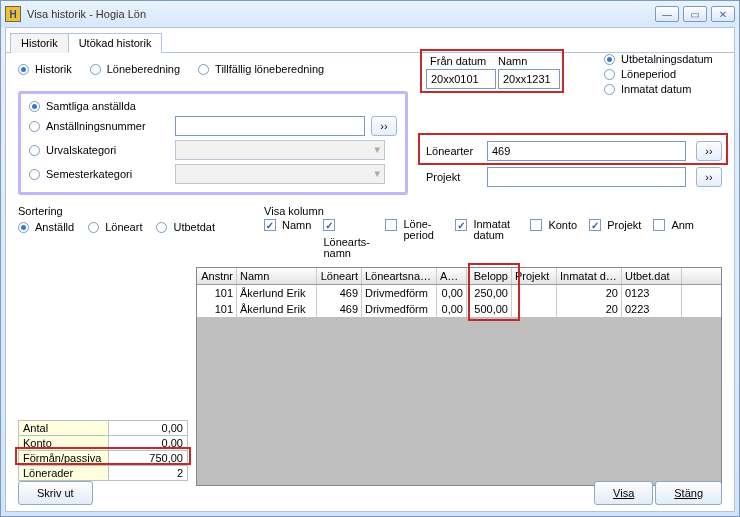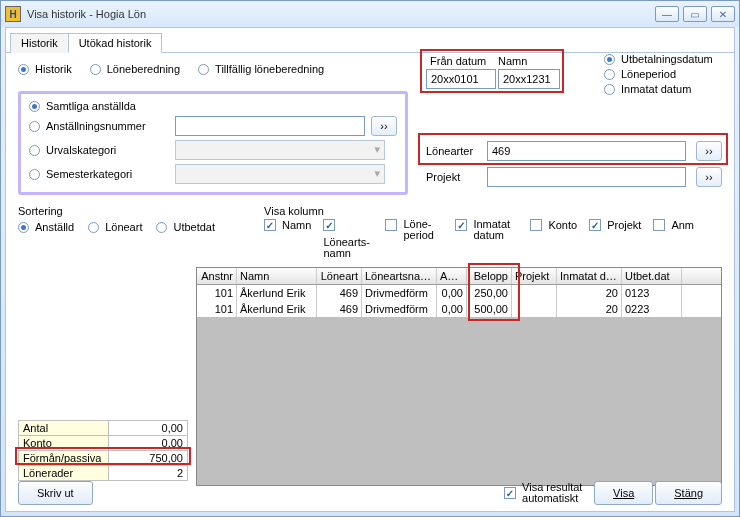--- a/index.html
+++ b/index.html
@@ -259,24 +259,20 @@
       </div>
       <div class="red-box" style="top:210px; left:462px; width:52px; height:58px;"></div>
 
     </div>
 
     <div class="footer">
       <div class="btn">
           <span>Skriv ut</span>
         </div>
       <div style="flex:1;"></div>
-      <label class="row">
-          <span class="check checked"></span>
-          <span style="width:70px; line-height:11px;">Visa resultat automatiskt</span>
-        </label>
       <div class="btn" style="text-decoration:underline;">
           <span>Visa</span>
         </div>
       <div class="btn" style="text-decoration:underline;">
           <span>Stäng</span>
         </div>
     </div>
 
   </div>
 </div>

